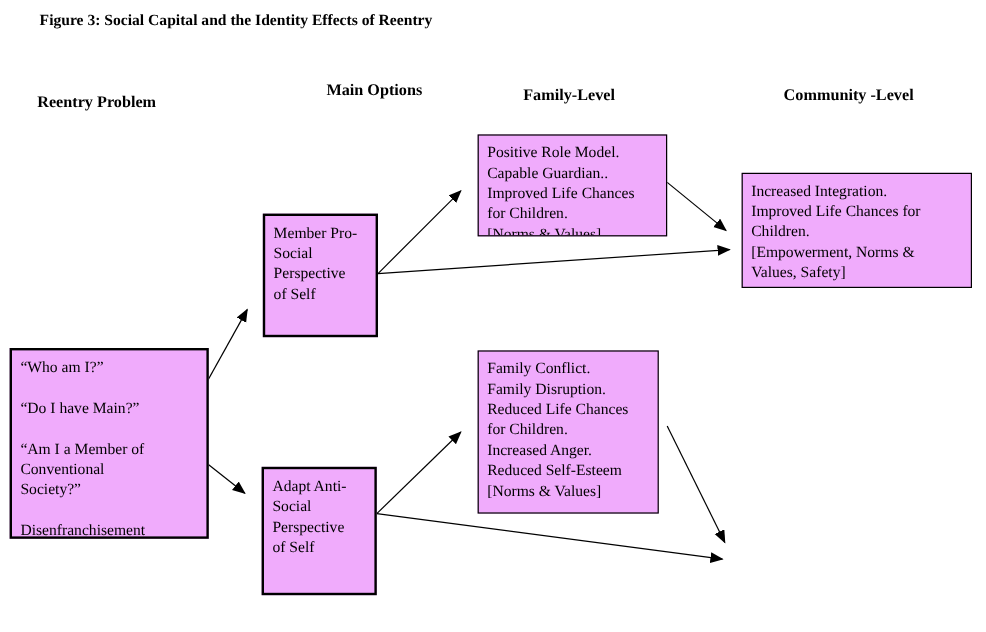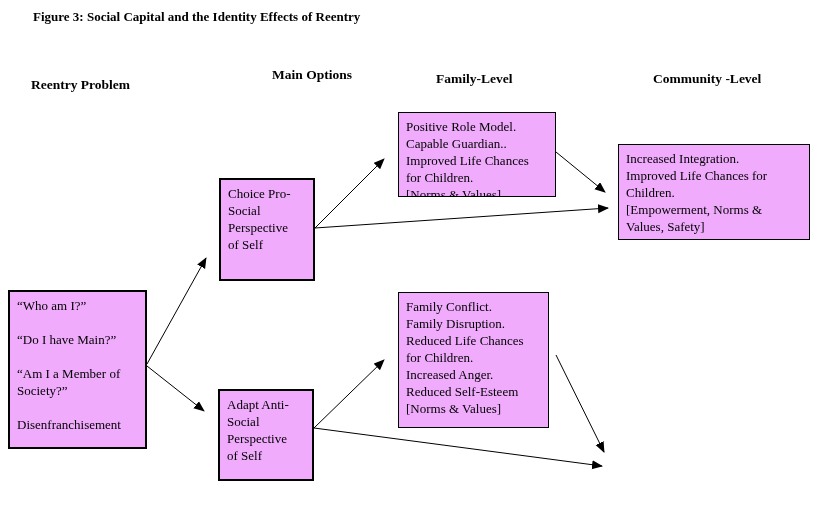--- a/index.html
+++ b/index.html
@@ -33,23 +33,23 @@
   .box {
     position: absolute;
     background: #f0abfc;
     border: 1px solid #000000;
     font-size: 13px;
     line-height: 17px;
     padding: 5px 3px 0 7px;
     overflow: hidden;
   }
   .box .line { white-space: nowrap; }
-  .box-reentry   { left: 8px;   top: 290px; width: 139px; height: 159px; border-width: 2px; }
+  .box-reentry   { left: 8px;   top: 290px; width: 166px; height: 159px; border-width: 2px; }
   .box-choice    { left: 219px; top: 178px; width: 96px;  height: 103px; border-width: 2px; }
-  .box-adapt     { left: 218px; top: 389px; width: 96px;  height: 92px;  border-width: 2px; }
+  .box-adapt     { left: 218px; top: 389px; width: 96px;  height: 107px;  border-width: 2px; }
   .box-fam-pos   { left: 398px; top: 112px; width: 158px; height: 85px;  }
   .box-fam-neg   { left: 398px; top: 292px; width: 151px; height: 136px; }
   .box-comm-pos  { left: 618px; top: 144px; width: 192px; height: 96px;  }
   .box-comm-neg  { left: 618px; top: 418px; width: 191px; height: 97px;  }
   svg.arrows {
     position: absolute;
     left: 0; top: 0;
     width: 822px; height: 527px;
     pointer-events: none;
   }
@@ -82,26 +82,27 @@
     <line x1="314" y1="428" x2="602" y2="466" marker-end="url(#ah)"></line>
     <line x1="556" y1="355" x2="604" y2="452" marker-end="url(#ah)"></line>
   </svg>
 
   <div class="box box-reentry">
       <div class="line">“Who am I?”</div>
       <div class="line">&nbsp;</div>
       <div class="line">“Do I have Main?”</div>
       <div class="line">&nbsp;</div>
       <div class="line">“Am I a Member of</div>
+      <div class="line">Conventional</div>
       <div class="line">Society?”</div>
       <div class="line">&nbsp;</div>
       <div class="line">Disenfranchisement</div>
     </div>
   <div class="box box-choice">
-      <div class="line">Choice Pro-</div>
+      <div class="line">Member Pro-</div>
       <div class="line">Social</div>
       <div class="line">Perspective</div>
       <div class="line">of Self</div>
     </div>
   <div class="box box-adapt">
       <div class="line">Adapt Anti-</div>
       <div class="line">Social</div>
       <div class="line">Perspective</div>
       <div class="line">of Self</div>
     </div>

